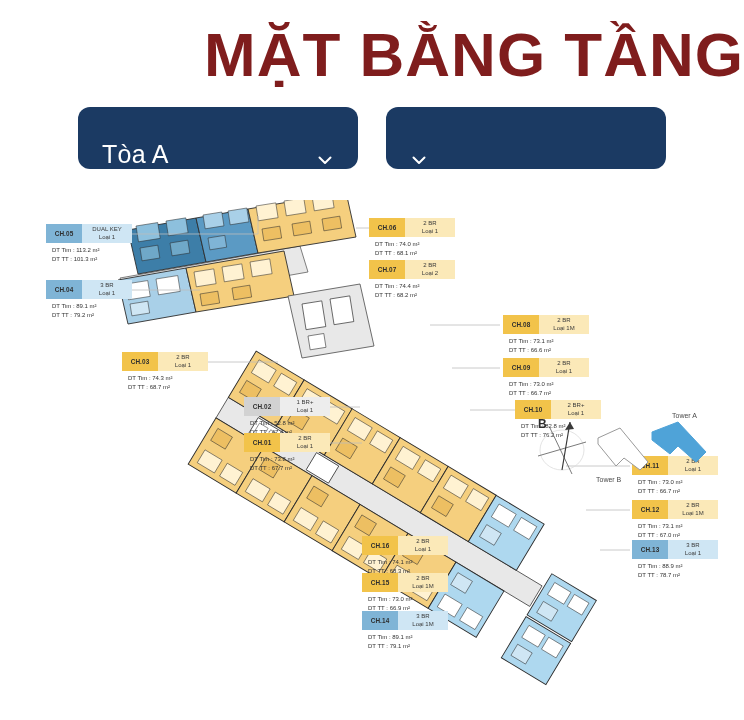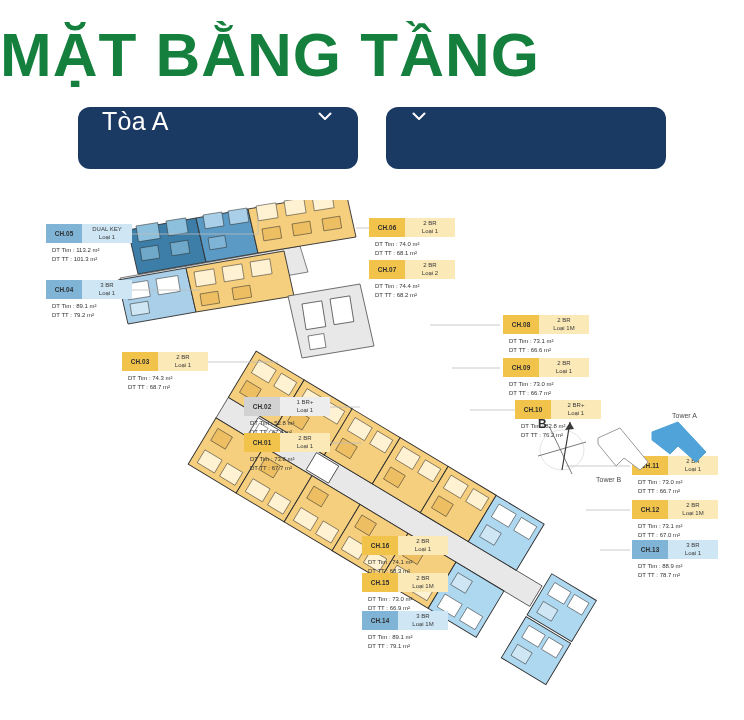--- a/index.html
+++ b/index.html
@@ -8,43 +8,43 @@
   body {
     width:744px; height:720px;
     background:#ffffff;
     font-family:"Liberation Sans","DejaVu Sans",sans-serif;
     overflow:hidden;
     position:relative;
   }
 
   
   .page-title{
-    text-align:left;
+    text-align:right;
     font-size:62px;
     font-weight:bold;
-    color:#15803d;
+    color:#7f1d1d;
     letter-spacing:1px;
     margin:22px 0 0 0;
     line-height:1.05;
     font-family:"Liberation Sans","DejaVu Sans",sans-serif;
   }
 
   .selector-row{
     display:flex;
     justify-content:center;
     gap:28px;
     margin-top:20px;
   }
   .dropdown{
     width:280px;
     height:62px;
     background:#1b3a63;
     border-radius:12px;
     display:flex;
-    align-items:flex-start;
+    align-items:flex-end;
     justify-content:space-between;
     padding:0 24px;
     cursor:pointer;
     user-select:none;
   }
   .dropdown-label{
     color:#ffffff;
     font-size:25px;
     font-weight:500;
     letter-spacing:.3px;

